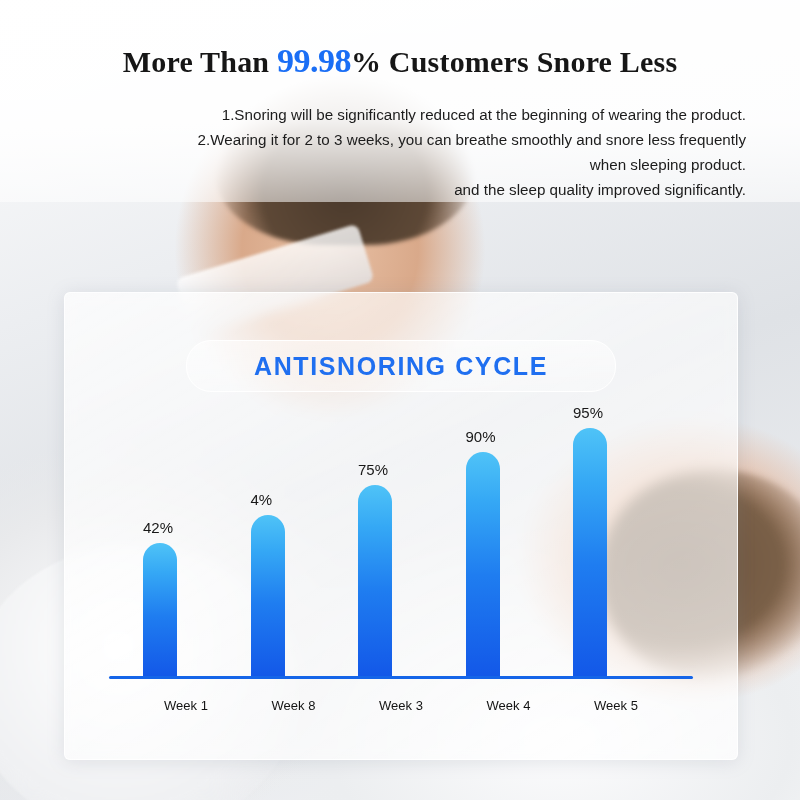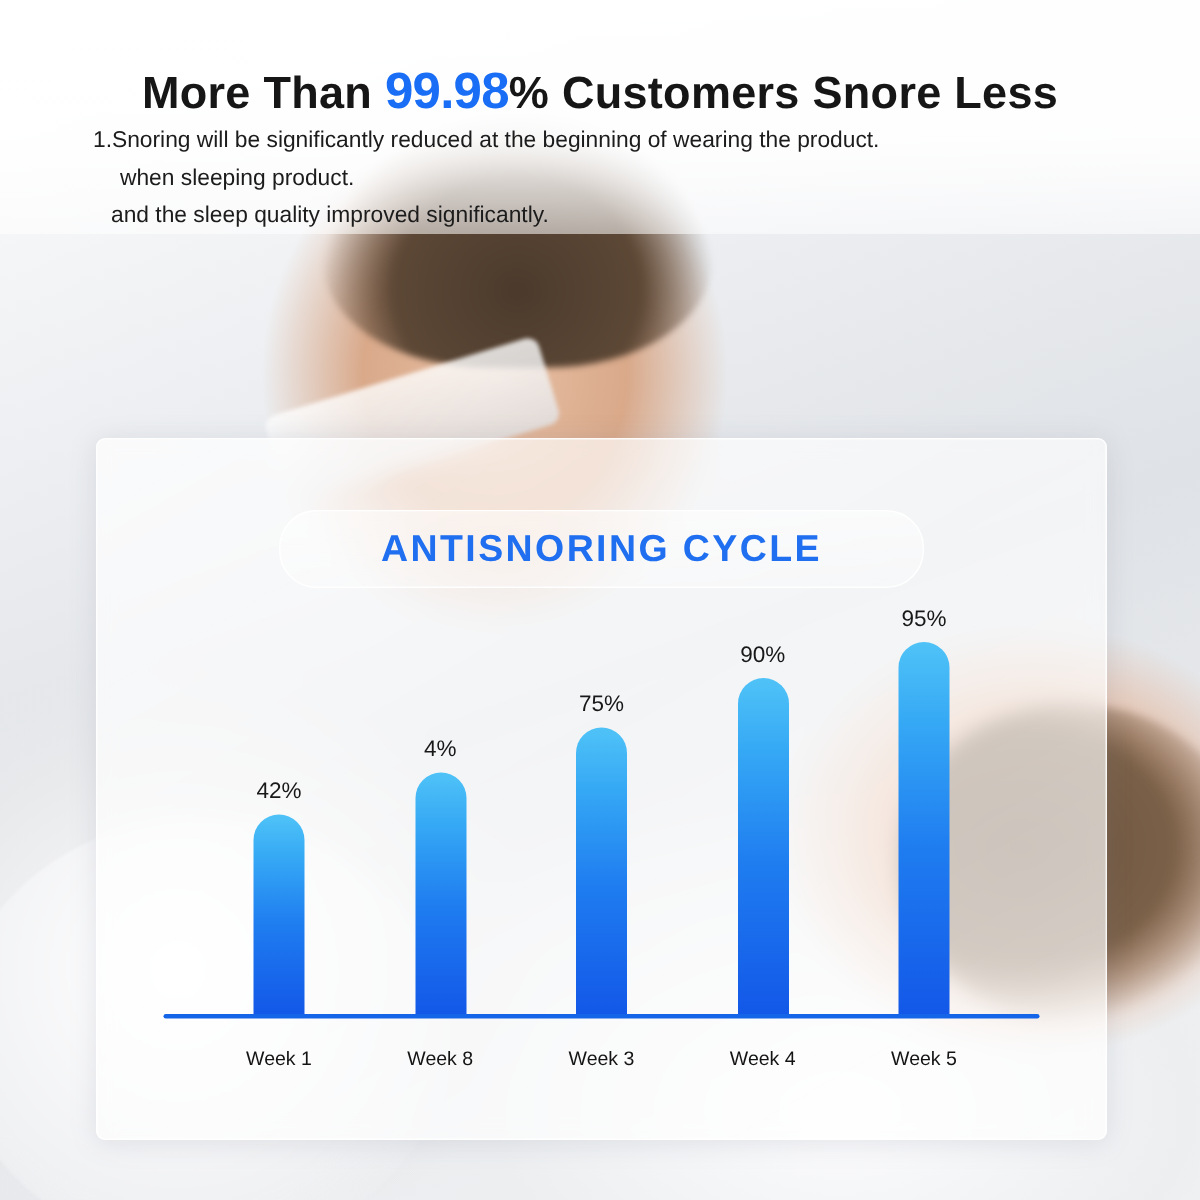--- a/index.html
+++ b/index.html
@@ -76,31 +76,33 @@
     padding-top: 42px;
     text-align: center;
     background: linear-gradient(180deg, rgba(255,255,255,.96) 0%, rgba(255,255,255,.92) 60%, rgba(255,255,255,.55) 100%);
   }
   .headline {
     font-size: 30px;
     font-weight: bold;
     color: #161616;
     letter-spacing: .2px;
     white-space: nowrap;
+    font-family: Liberation Serif, serif;
   }
   .headline .accent {
     color: #1a6ef5;
     font-size: 34px;
     font-weight: bold;
     letter-spacing: -.5px;
   }
 
   .bullets {
+    margin-top: 22px;
     padding: 0 54px 0 62px;
-    text-align: left;
+    text-align: right;
   }
   .bullet {
     color: #1c1c1c;
     font-size: 15.2px;
     line-height: 25px;
     white-space: nowrap;
   }
   .bullet.indent { padding-left: 18px; }
   .bullet.indent2 { padding-left: 12px; }
 
@@ -163,21 +165,21 @@
     display: flex;
     align-items: flex-end;
     justify-content: space-between;
     padding: 0 40px;
     box-sizing: border-box;
   }
   .bar-col {
     width: 86px;
     display: flex;
     flex-direction: column;
-    align-items: center;
+    align-items: flex-start;
     margin-top: 44px;
   }
   .bar-value {
     font-size: 15px;
     color: #181818;
     margin-bottom: 7px;
   }
   .bar {
     width: 34px;
     border-radius: 17px 17px 0 0;
@@ -213,20 +215,21 @@
     <div class="shoulder"></div>
   </div>
 
   <div class="header">
     <div class="headline">
       <span>More Than </span><span class="accent">99.98</span><span>% Customers Snore Less</span>
     </div>
 
     <div class="bullets">
       <div class="bullet">1.Snoring will be significantly reduced at the beginning of wearing the product.</div>
+      <div class="bullet">2.Wearing it for 2 to 3 weeks, you can breathe smoothly and snore less frequently</div>
       <div class="bullet indent">when sleeping product.</div>
       <div class="bullet indent2">and the sleep quality improved significantly.</div>
     </div>
   </div>
 
   <div class="card">
 
     <div class="pill">
       <span class="pill-text">ANTISNORING CYCLE</span>
     </div>

